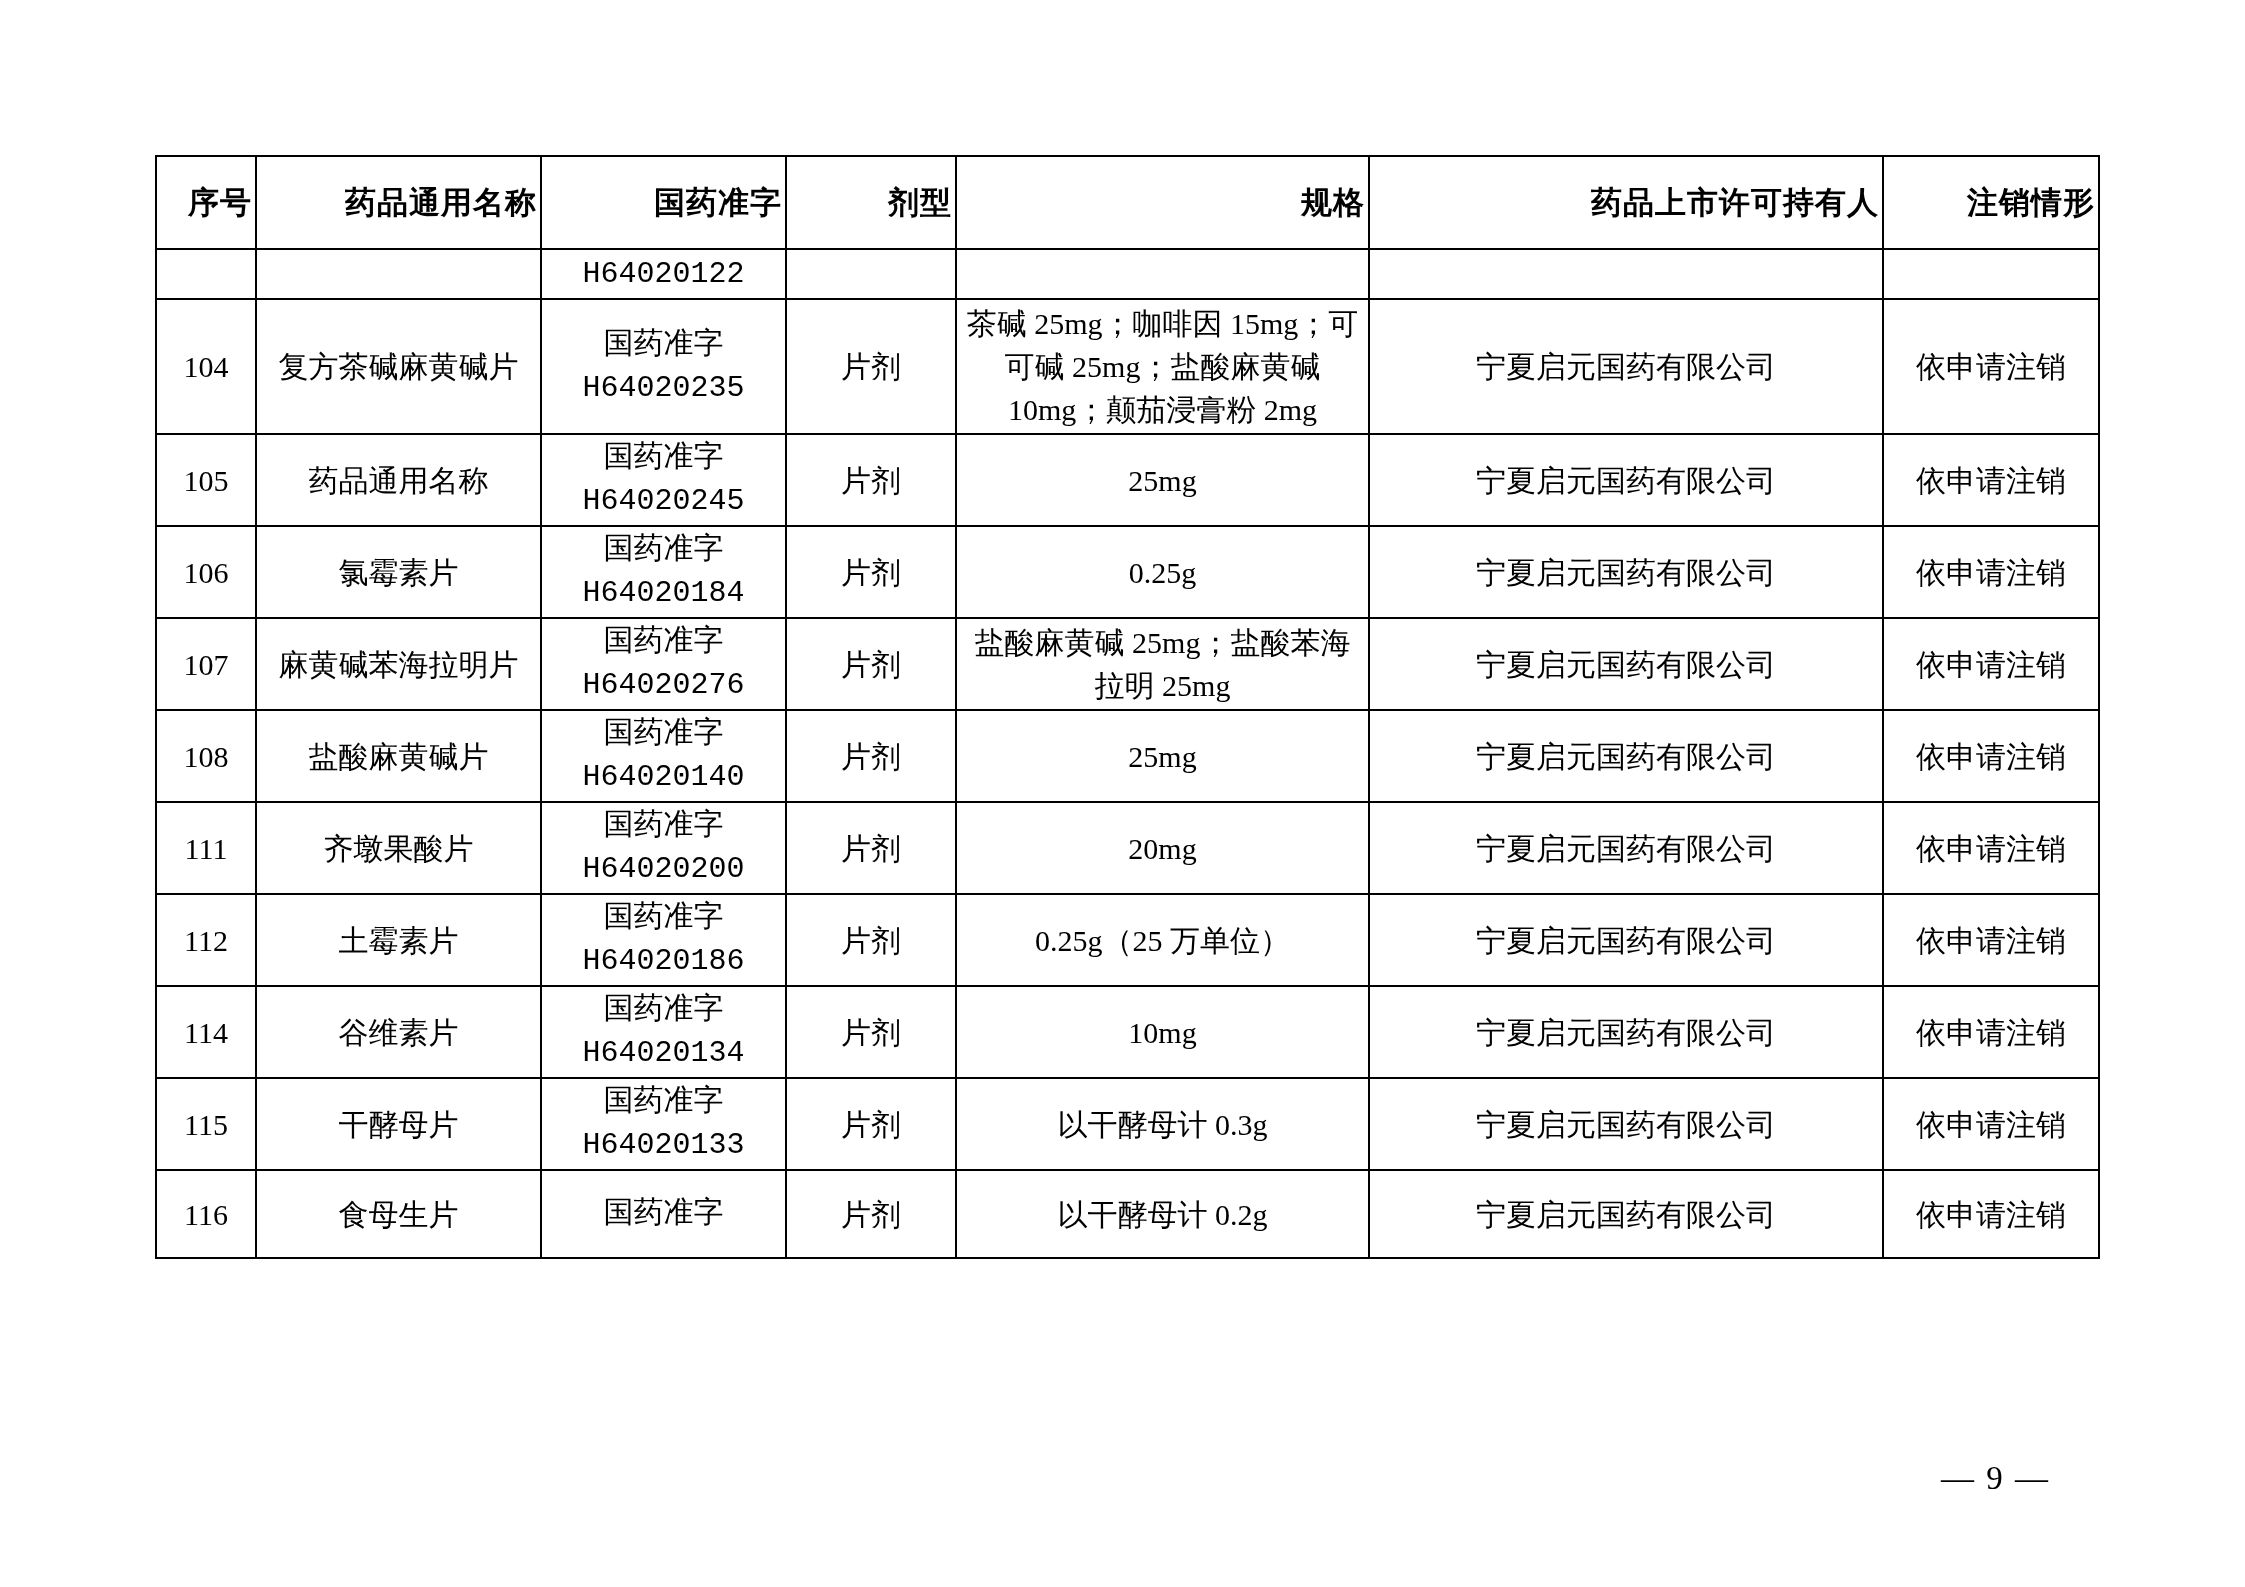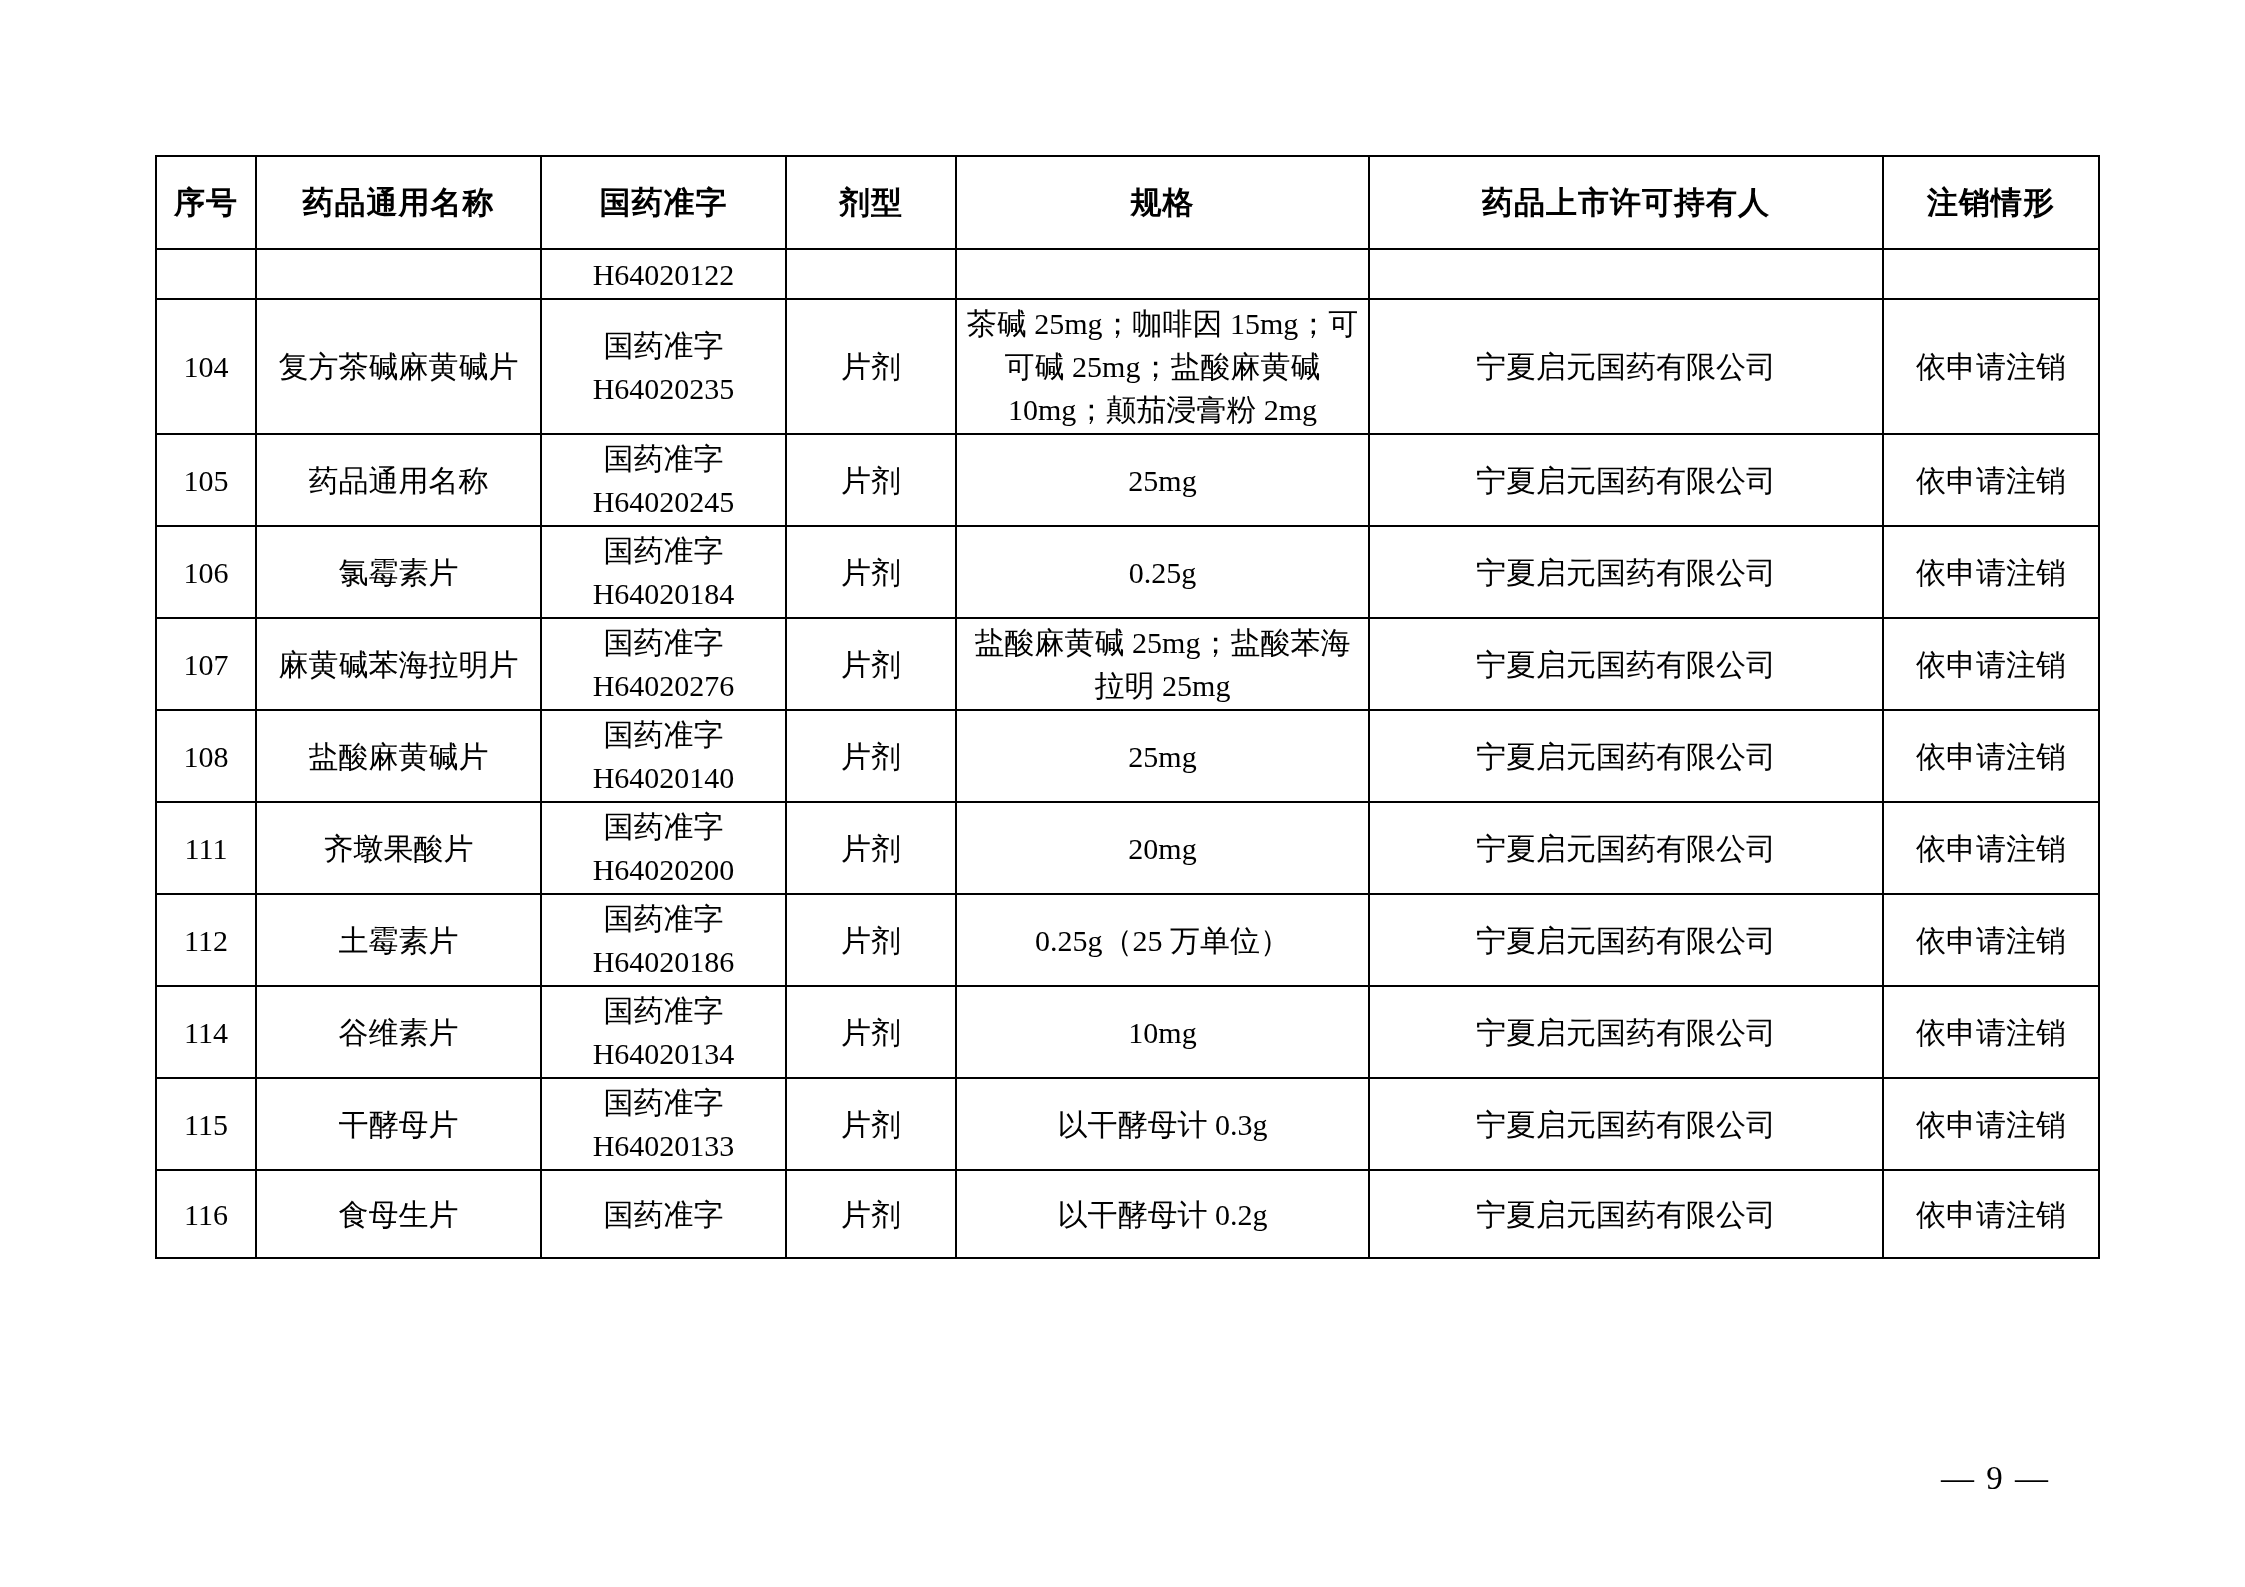--- a/index.html
+++ b/index.html
@@ -12,26 +12,26 @@
   table.doc-table{
     position:absolute;left:155px;top:155px;width:1943px;
     border-collapse:collapse;table-layout:fixed;
   }
   .doc-table th,.doc-table td{
     border:2px solid #000;text-align:center;vertical-align:middle;
     padding:2px 3px;overflow:hidden;
   }
   .doc-table th{
     font-family:"Liberation Sans","DejaVu Sans",sans-serif;
-    font-weight:bold;font-size:31px;height:87px;letter-spacing:1px;
+    font-weight:bold;font-size:31px;height:87px;letter-spacing:1px;text-align:right;
   }
   .doc-table td{
     font-size:30px;line-height:43px;
   }
-  .doc-table td.pre{white-space:pre-line;}
+  .doc-table td.pre{white-space:pre-line;font-family:Liberation Mono, monospace;}
   
   tbody tr td{height:82px;}
   tbody tr:nth-child(1) td{height:44px;}
   tbody tr:nth-child(2) td{height:124px;}
   tbody tr:nth-child(14) td{height:44px;}
   .page-number{
     position:absolute;top:1460px;right:195px;
     font-size:33px;letter-spacing:2px;white-space:nowrap;
   }
 </style>

